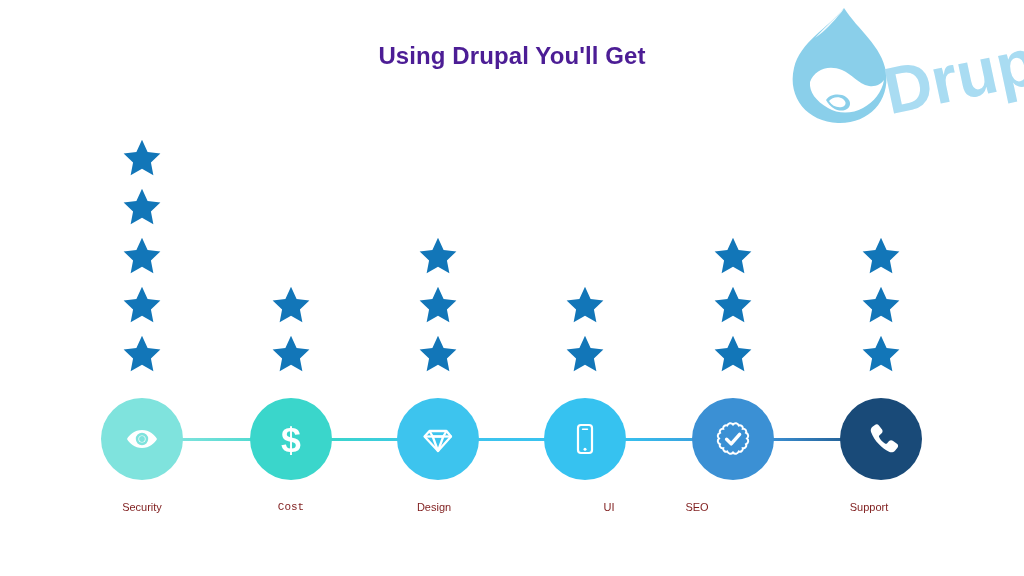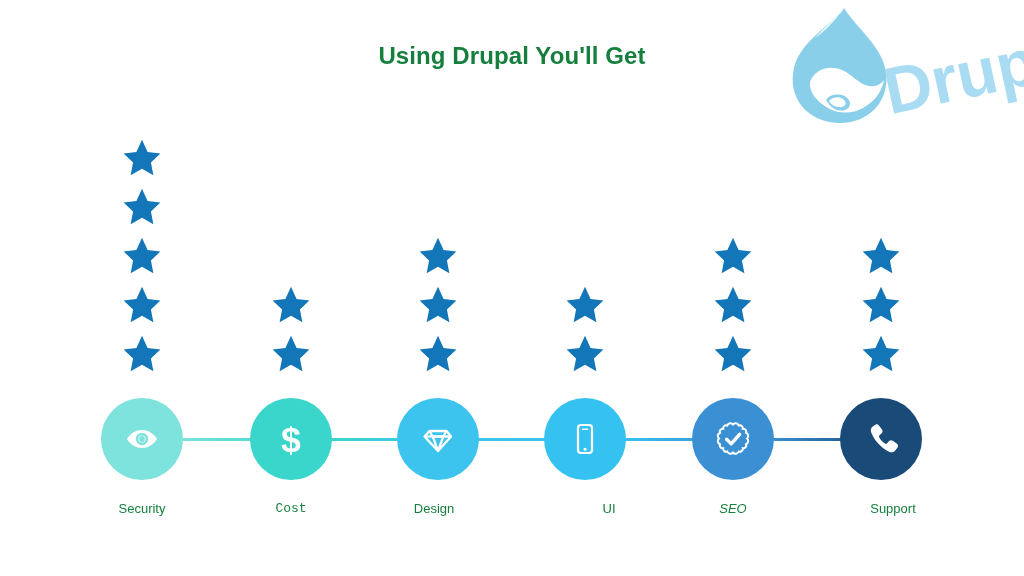--- a/index.html
+++ b/index.html
@@ -27,21 +27,21 @@
 
   
   #slide-title {
     position: absolute;
     left: 0;
     top: 42px;
     width: 1024px;
     text-align: center;
     font-size: 24px;
     font-weight: bold;
-    color: #15803d;
+    color: #4c1d95;
     letter-spacing: 0.1px;
     white-space: nowrap;
   }
 
   
   #drupal-logo {
     position: absolute;
     left: 766px;
     top: -4px;
     width: 270px;
@@ -114,22 +114,22 @@
     top: 501px;
     width: 1024px;
     height: 22px;
   }
 
   .node-label {
     position: absolute;
     top: 0;
     width: 130px;
     text-align: center;
-    font-size: 13px;
-    color: #15803d;
+    font-size: 11px;
+    color: #7f1d1d;
     font-family: "Liberation Sans", sans-serif;
     white-space: nowrap;
   }
 </style>
 </head>
 <body>
 
 <div id="slide">
 
   <div id="slide-title">Using Drupal You'll Get</div>
@@ -306,17 +306,17 @@
       </svg>
     </div>
 
   </div>
 
   <div id="label-row">
     <div class="node-label" style="left:77px;">Security</div>
     <div class="node-label" style="left:226px;font-family:Liberation Mono, monospace;">Cost</div>
     <div class="node-label" style="left:369px;">Design</div>
     <div class="node-label" style="left:544px;">UI</div>
-    <div class="node-label" style="left:668px;font-style:italic;">SEO</div>
-    <div class="node-label" style="left:828px;">Support</div>
+    <div class="node-label" style="left:632px;">SEO</div>
+    <div class="node-label" style="left:804px;">Support</div>
   </div>
 
 </div>
 
 </body></html>

